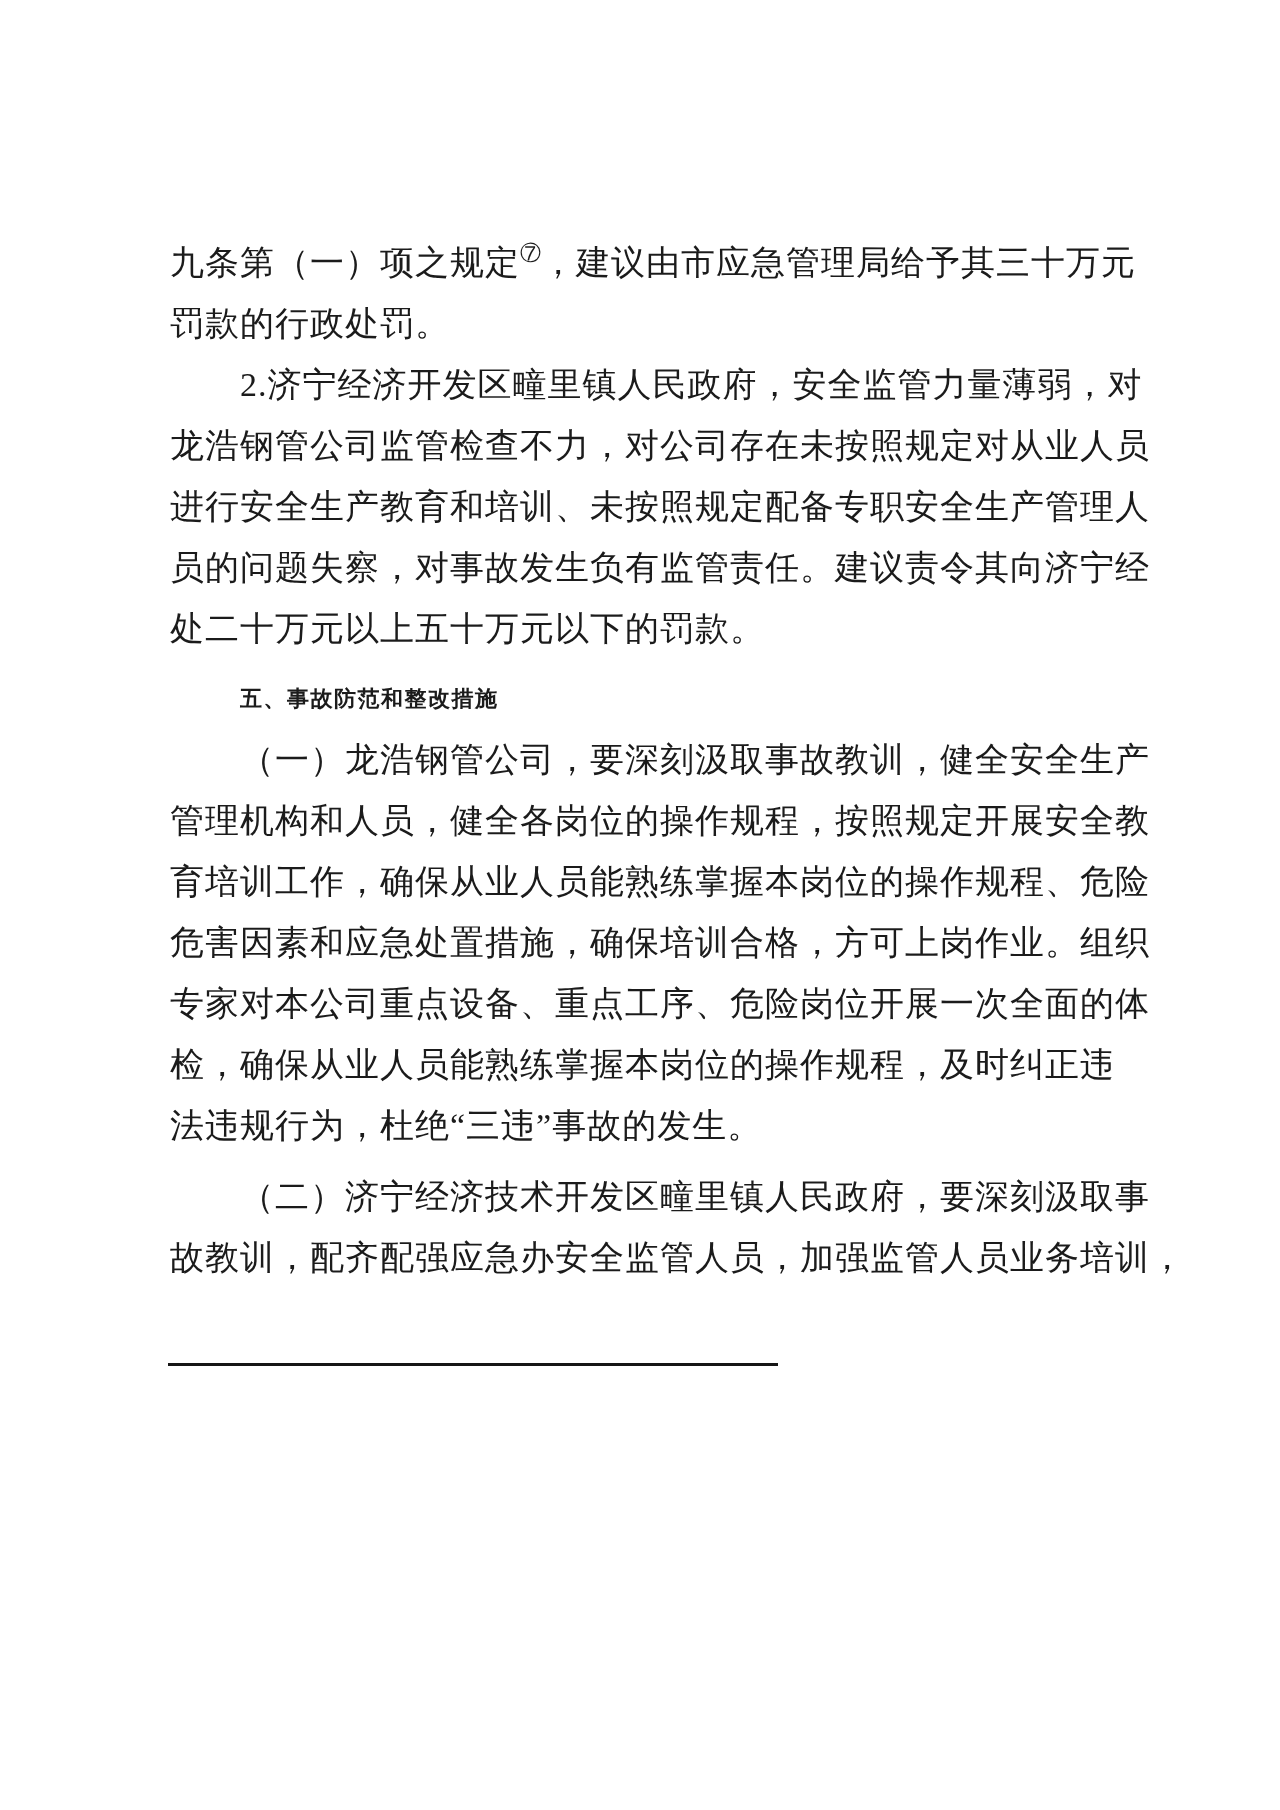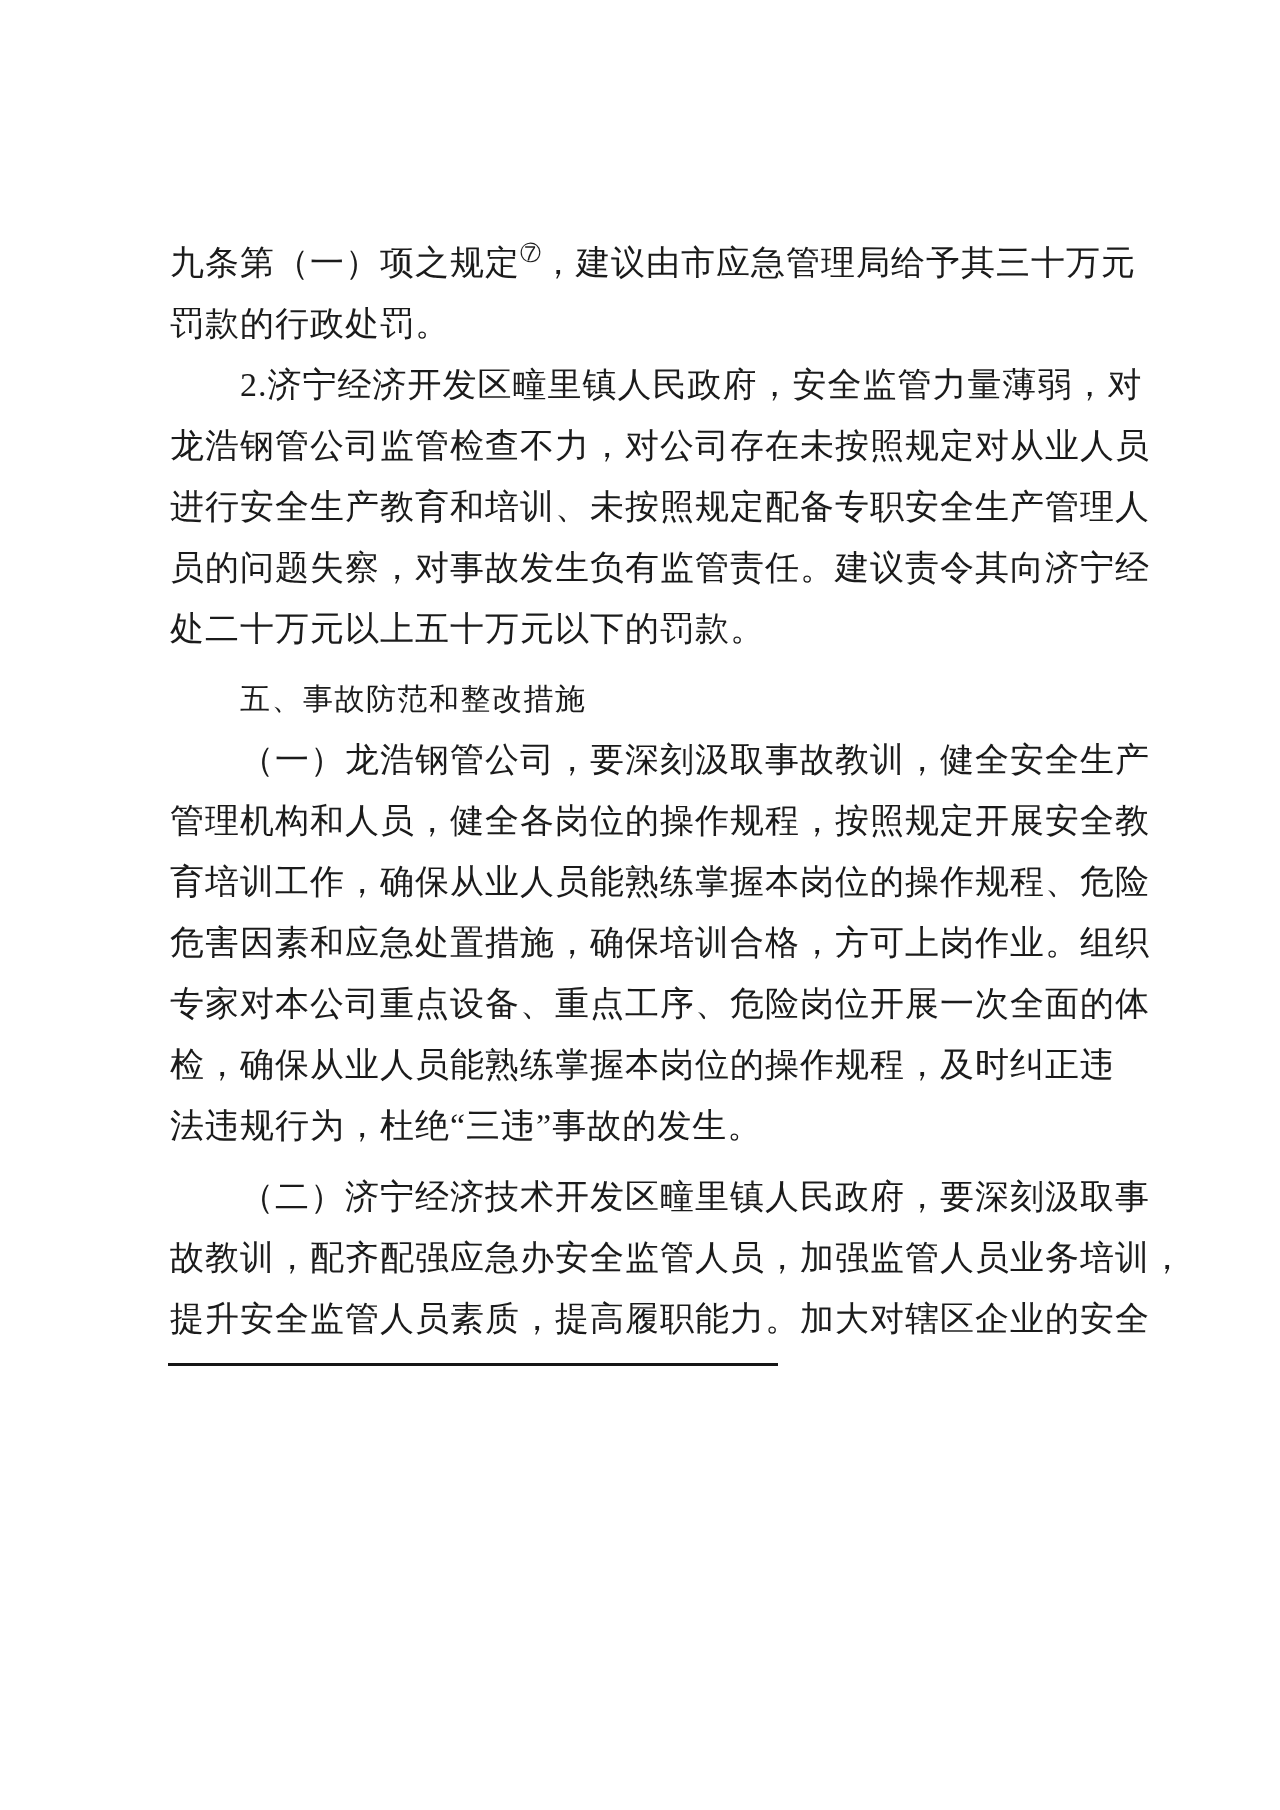--- a/index.html
+++ b/index.html
@@ -23,25 +23,25 @@
     font-size: 34px;
     line-height: 61px;
     height: 61px;
     letter-spacing: 1px;
     white-space: nowrap;
     font-weight: 400;
   }
   .indent { text-indent: 70px; font-family: Liberation Serif, serif; }
   .heading {
     margin: 9px 0 0 0;
-    font-size: 30px;
+    font-size: 22px;
     line-height: 61px;
     height: 61px;
     letter-spacing: 1.5px;
-    font-weight: 400;
+    font-weight: 700;
     font-family: "Liberation Sans", "DejaVu Sans", sans-serif;
     white-space: nowrap;
   }
   .para-gap { margin-top: 10px; }
   .fn-ref {
     font-size: 21px;
     line-height: 0;
     vertical-align: 14px;
     letter-spacing: 0;
   }
@@ -98,21 +98,20 @@
     <p class="line indent">（一）龙浩钢管公司，要深刻汲取事故教训，健全安全生产</p>
     <p class="line">管理机构和人员，健全各岗位的操作规程，按照规定开展安全教</p>
     <p class="line">育培训工作，确保从业人员能熟练掌握本岗位的操作规程、危险</p>
     <p class="line">危害因素和应急处置措施，确保培训合格，方可上岗作业。组织</p>
     <p class="line">专家对本公司重点设备、重点工序、危险岗位开展一次全面的体</p>
     <p class="line">检，确保从业人员能熟练掌握本岗位的操作规程，及时纠正违</p>
     <p class="line">法违规行为，杜绝“三违”事故的发生。</p>
 
     <p class="line indent para-gap">（二）济宁经济技术开发区疃里镇人民政府，要深刻汲取事</p>
     <p class="line">故教训，配齐配强应急办安全监管人员，加强监管人员业务培训，</p>
-    <p class="line">提升安全监管人员素质，提高履职能力。加大对辖区企业的安全</p>
   </div>
 
   <div class="footnote-sep"></div>
 
 
   <div class="page-number">10</div>
 
 </div>
 
 </body></html>

